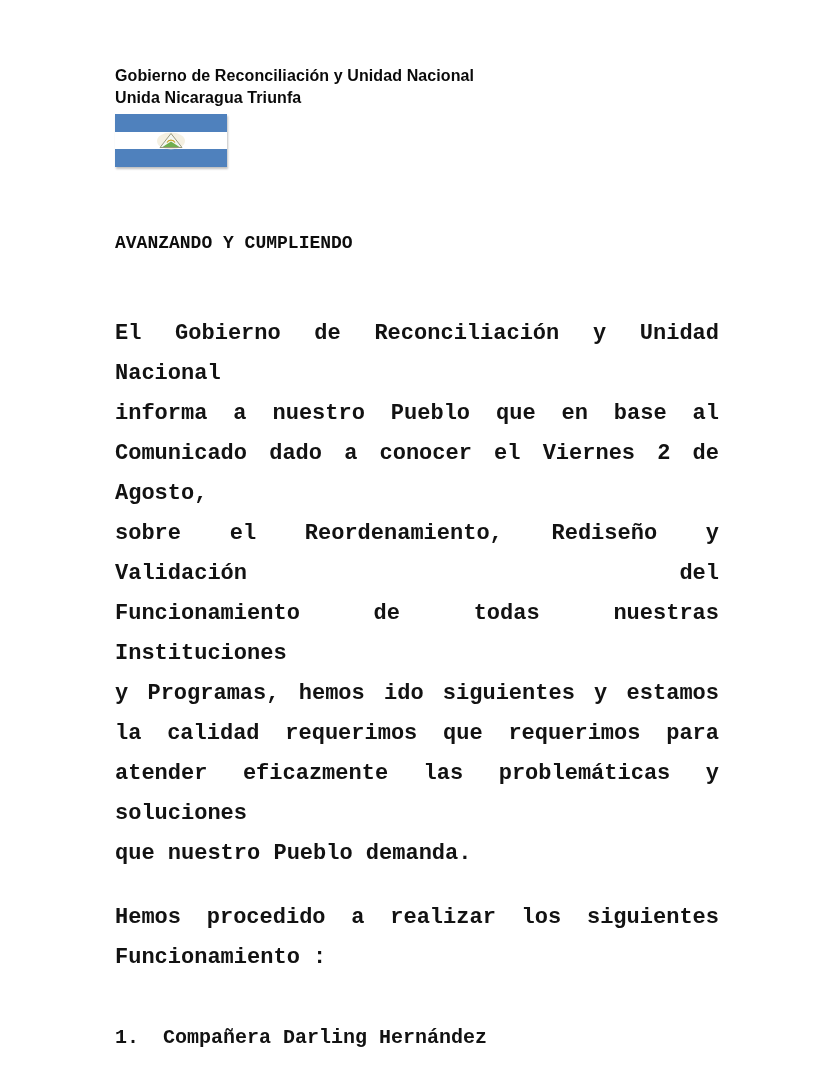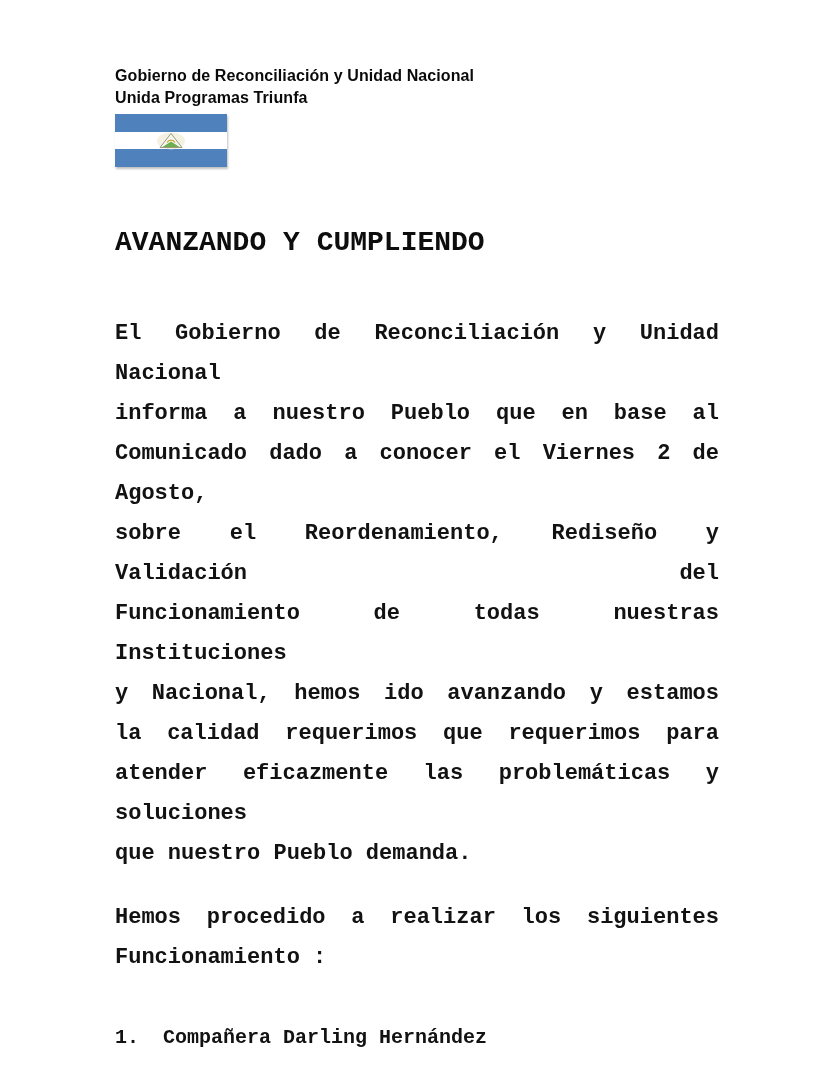--- a/index.html
+++ b/index.html
@@ -31,21 +31,21 @@
   }
   .flag {
     display: block;
     margin-top: 5px;
     box-shadow: 1px 2px 2px rgba(0,0,0,0.25);
   }
   .doc-title {
     margin: 56px 0 0 0;
     font-family: inherit;
     font-weight: 700;
-    font-size: 28px;
+    font-size: 18px;
     line-height: 40px;
     color: #0d0d0d;
     white-space: nowrap;
   }
   .para {
     width: 604px;
     margin-top: 51px;
     font-weight: 700;
     font-size: 22px;
     line-height: 40px;
@@ -80,21 +80,21 @@
     top: 0;
   }
 </style>
 </head>
 <body>
 
 <div class="page">
 
   <div class="letterhead">
     <div>Gobierno de Reconciliación y Unidad Nacional</div>
-    <div>Unida Programas Triunfa</div>
+    <div>Unida Nicaragua Triunfa</div>
   </div>
 
   <svg class="flag" width="112" height="53" viewBox="0 0 112 53" xmlns="http://www.w3.org/2000/svg">
     <rect x="0" y="0" width="112" height="53" fill="#ffffff"></rect>
     <rect x="0" y="0" width="112" height="18" fill="#4f81bd"></rect>
     <rect x="0" y="35" width="112" height="18" fill="#4f81bd"></rect>
     <g transform="translate(44,19)">
       <ellipse cx="12" cy="8" rx="14" ry="8.5" fill="#f0ead6" opacity="0.7"></ellipse>
       <polygon points="12,0.5 23,14.5 1,14.5" fill="#f4f7f1" stroke="#9a9a7e" stroke-width="1"></polygon>
       <path d="M3.5,14 L20.5,14 L12,8.5 Z" fill="#6fae4e"></path>
@@ -103,21 +103,21 @@
   </svg>
 
   <h1 class="doc-title">AVANZANDO Y CUMPLIENDO</h1>
 
   <div class="para">
       <div class="jline">El Gobierno de Reconciliación y Unidad Nacional</div>
       <div class="jline">informa a nuestro Pueblo que en base al</div>
       <div class="jline">Comunicado dado a conocer el Viernes 2 de Agosto,</div>
       <div class="jline">sobre el Reordenamiento, Rediseño y Validación del</div>
       <div class="jline">Funcionamiento de todas nuestras Instituciones</div>
-      <div class="jline">y Nacional, hemos ido avanzando y estamos</div>
+      <div class="jline">y Programas, hemos ido siguientes y estamos</div>
       <div class="jline">la calidad requerimos que requerimos para</div>
       <div class="jline">atender eficazmente las problemáticas y soluciones</div>
       <div class="jline last">que nuestro Pueblo demanda.</div>
     </div>
 
   <div class="para">
       <div class="jline">Hemos procedido a realizar los siguientes</div>
       <div class="jline last">Funcionamiento :</div>
     </div>
 

